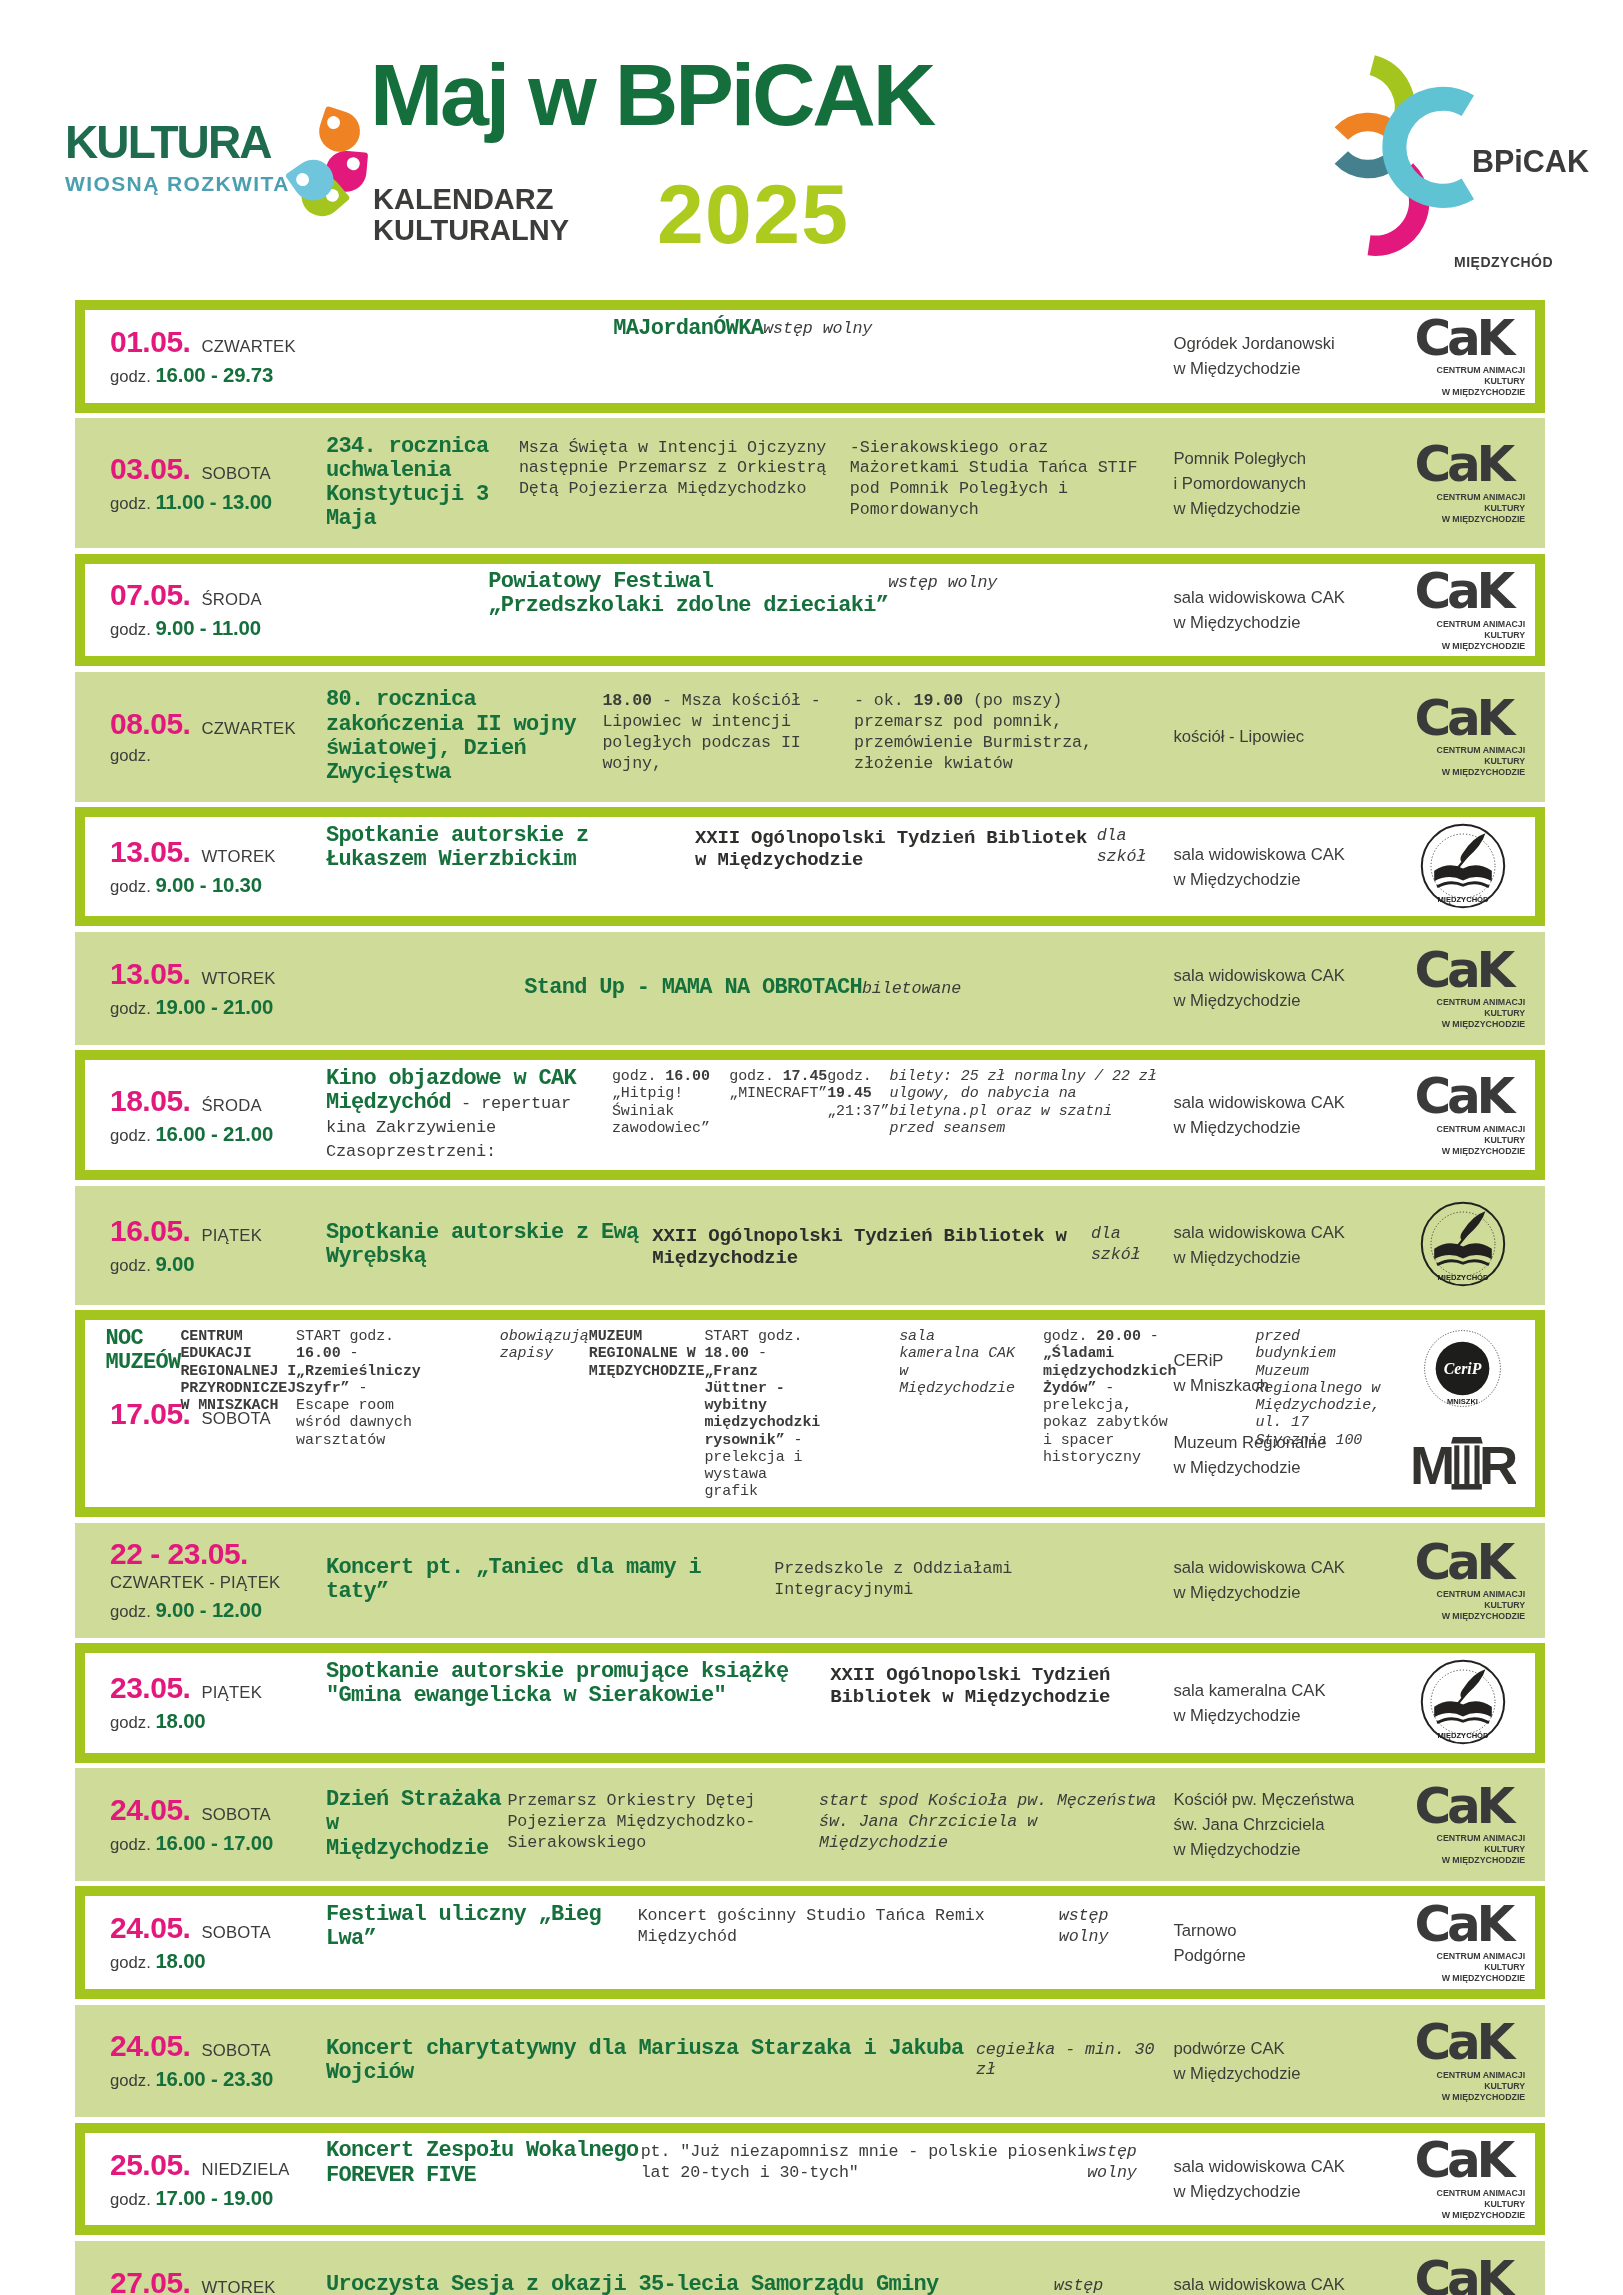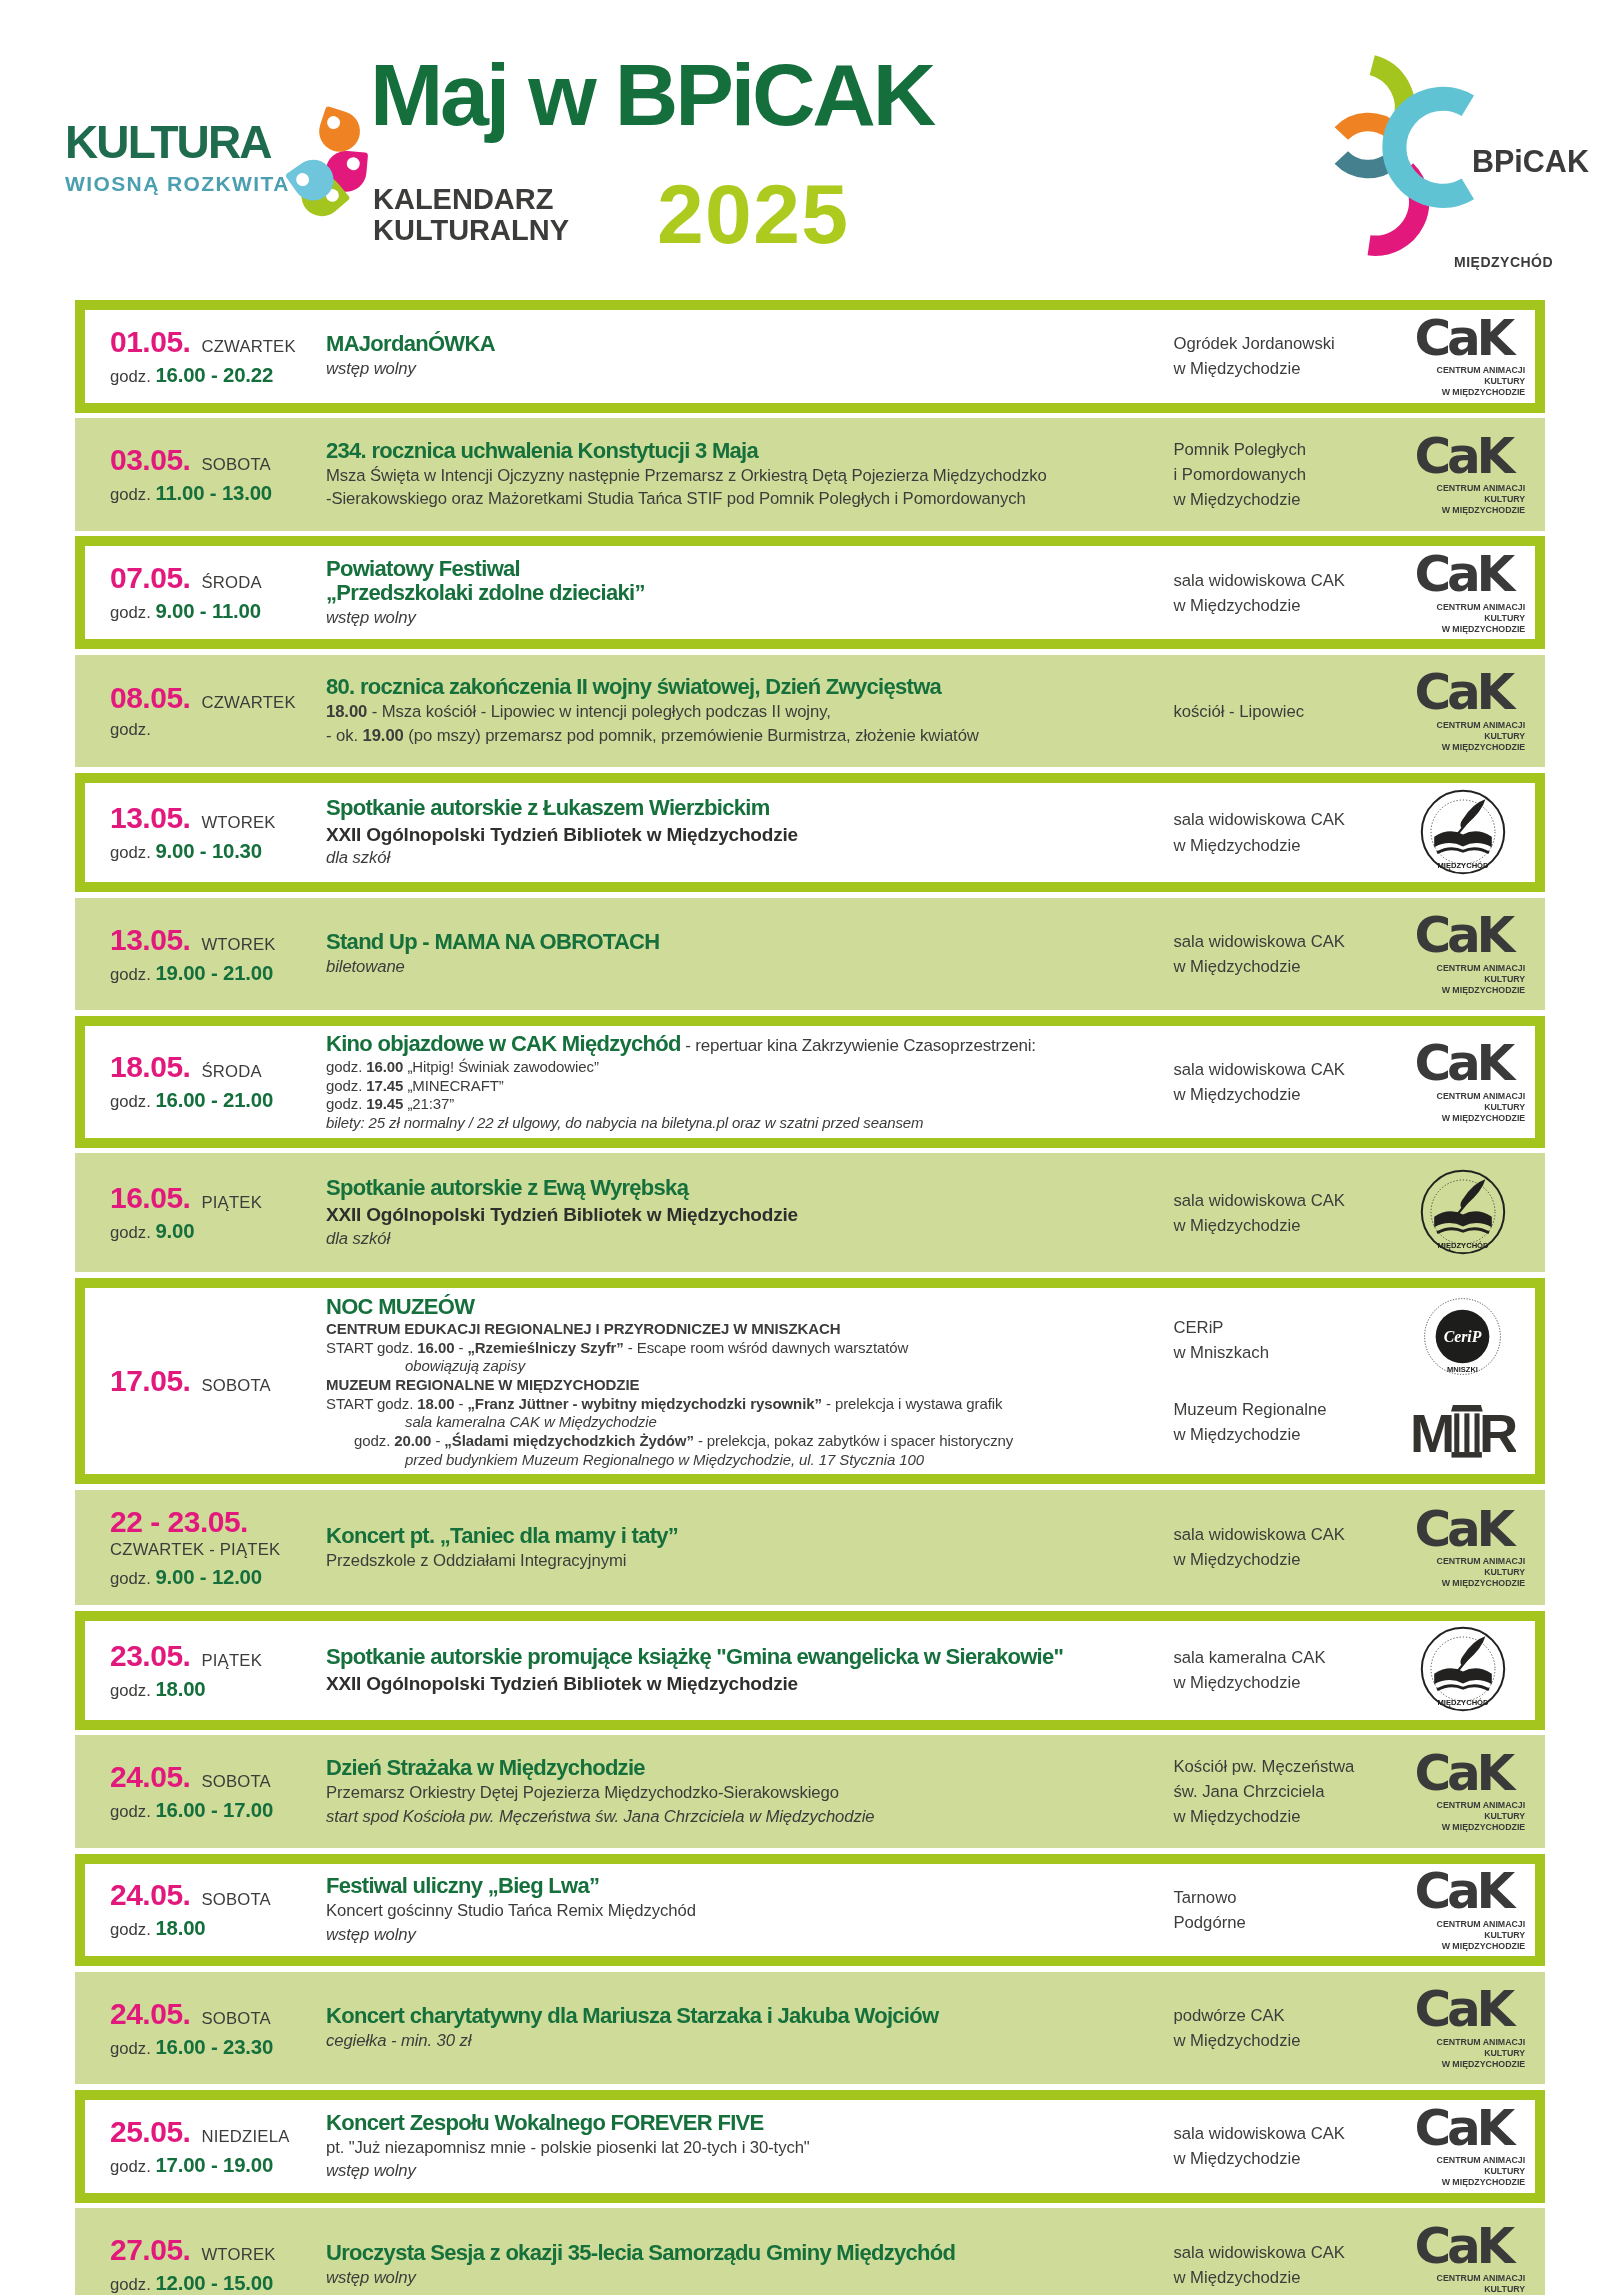--- a/index.html
+++ b/index.html
@@ -33,22 +33,22 @@
 
   .col-date{width:241px;flex:0 0 auto;display:flex;flex-direction:column;justify-content:center;
             padding:5.6px 0 5.6px 25px;box-sizing:border-box;}
   .date-line{display:flex;align-items:baseline;gap:11px;}
   .date{font-size:30px;font-weight:800;color:#e2187d;letter-spacing:-0.5px;line-height:1.05;}
   .day{font-size:16.7px;color:#3c3c3b;letter-spacing:0.2px;}
   .day-line{margin-top:2.8px;}
   .time-line{margin-top:6.5px;font-size:16.7px;color:#3c3c3b;}
   .time{font-size:20.4px;font-weight:800;color:#156f3c;letter-spacing:-0.2px;}
 
-  .col-main{flex:1 1 auto;display:flex;flex-direction:column;justify-content:center;
-            padding:6.5px 14px 6.5px 0;min-width:0;}
+  .col-main{flex:1 1 auto;display:flex;flex-direction:row;justify-content:center;
+            padding:6.5px 14px 6.5px 0;min-width:0;font-family:Liberation Mono, monospace;}
   .title{font-size:22px;font-weight:800;color:#15703c;line-height:1.1;letter-spacing:-0.7px;}
   .title .suffix{font-size:17px;font-weight:400;color:#3c3c3b;letter-spacing:-0.2px;}
   .sub-bold{font-size:19px;font-weight:700;color:#2e2e2d;margin-top:3.7px;letter-spacing:-0.2px;}
   .line{font-size:16.7px;color:#3c3c3b;margin-top:2.8px;line-height:1.25;letter-spacing:-0.1px;}
   .line .b{font-weight:700;}
   .line .i{font-style:italic;}
   .row.compact .line{font-size:15px;line-height:1.15;margin-top:1.4px;}
 
   .col-loc{width:217px;flex:0 0 auto;display:flex;flex-direction:column;justify-content:center;
            gap:32px;padding:6.5px 0;}
@@ -111,21 +111,21 @@
     </div>
   </header>
 
   <main>
       <div class="row white">
         <div class="col-date">
           <div class="date-line">
             <span class="date">01.05.</span>
             <span class="day">CZWARTEK</span>
           </div>
-          <div class="time-line"><span class="godz">godz. </span><span class="time">16.00 - 20.22</span></div>
+          <div class="time-line"><span class="godz">godz. </span><span class="time">16.00 - 29.73</span></div>
         </div>
         <div class="col-main">
           <div class="title">
             <div class="title-line">MAJordanÓWKA</div>
           </div>
           <div class="line"><span class="i">wstęp wolny</span></div>
         </div>
         <div class="col-loc">
           <div class="loc-block">
             <div>Ogródek Jordanowski</div>

